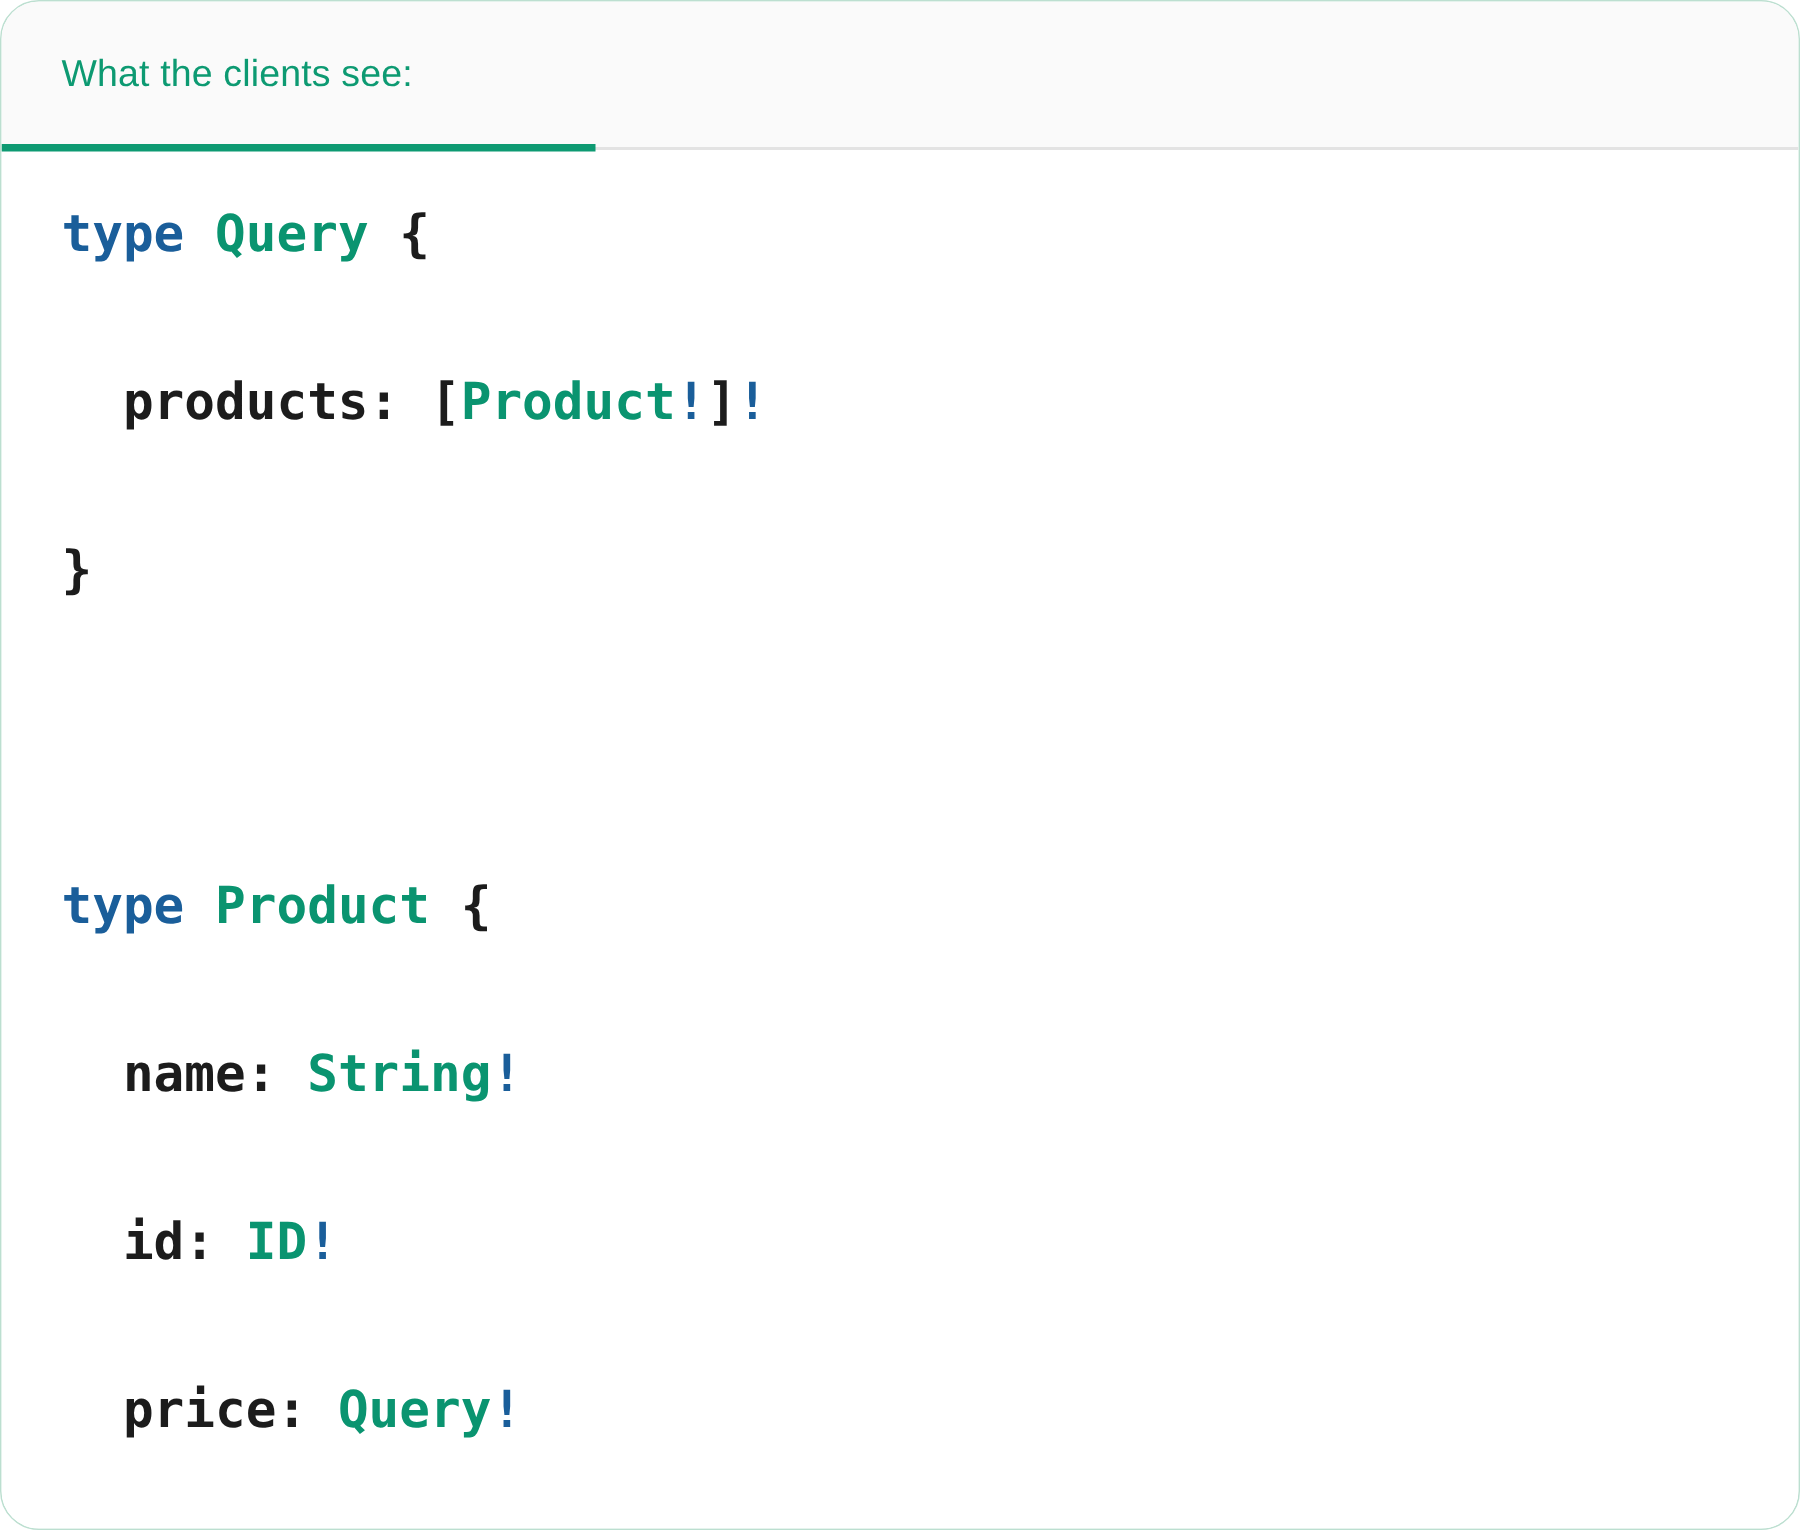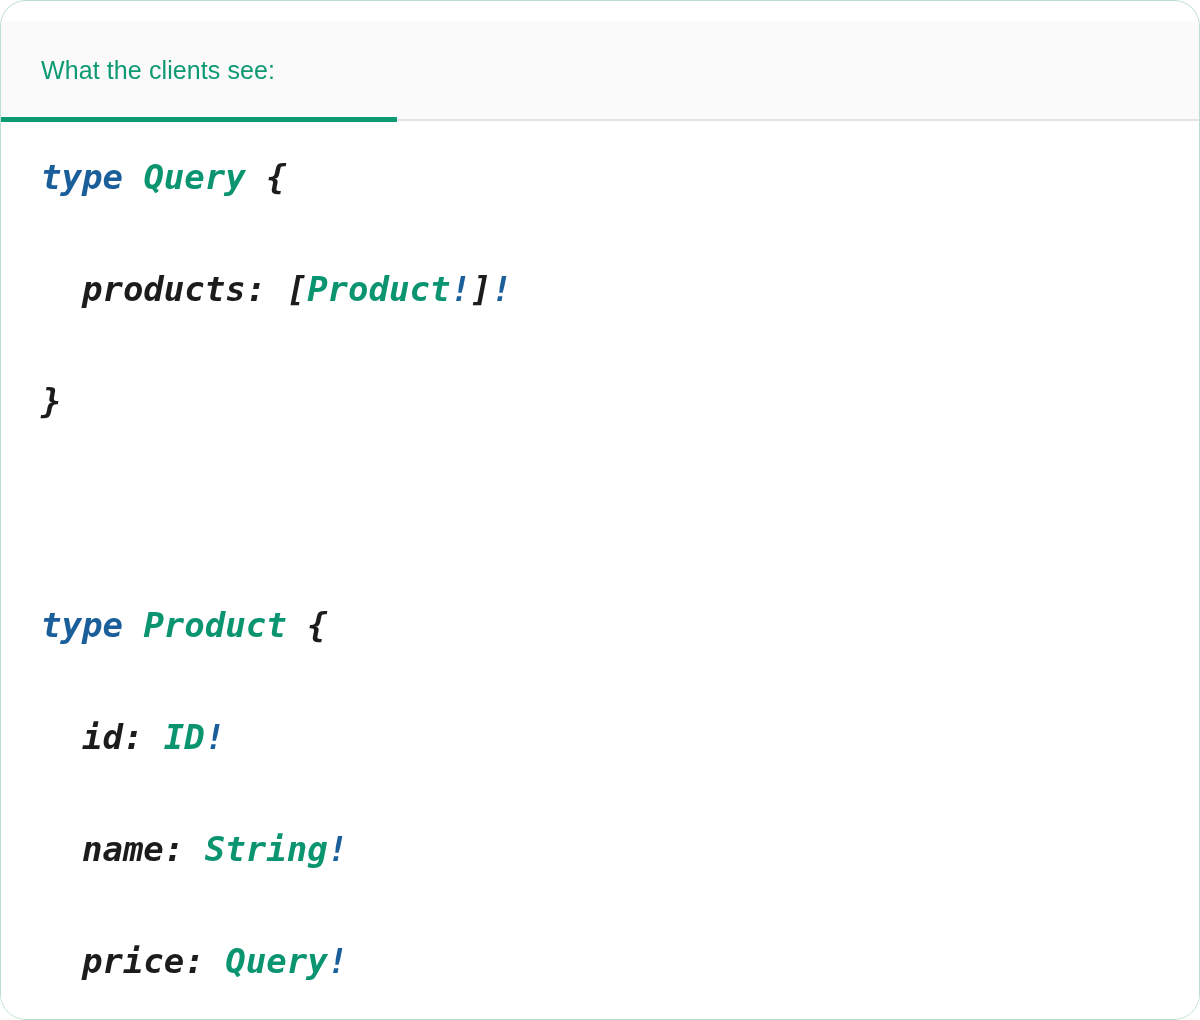--- a/index.html
+++ b/index.html
@@ -30,21 +30,20 @@
 
   
   .panel-header {
     position: relative;
     box-sizing: border-box;
     height: 99px;
     background: #fafafa;
     border-bottom: 2px solid #e3e3e3;
     display: flex;
     align-items: center;
-    margin-top: 21px;
   }
 
   .tab {
     position: relative;
     box-sizing: border-box;
     height: 99px;
     width: 396px;
     display: flex;
     align-items: center;
     padding-left: 40px;
@@ -68,21 +67,20 @@
     height: 5px;
     background: #0d9a72;
   }
 
   
   .code-body {
     box-sizing: border-box;
     padding: 28px 40px 0 40px;
     background: #ffffff;
     height: 919px;
-    font-style: italic;
   }
 
   pre.code {
     margin: 0;
     font-family: "DejaVu Sans Mono", "Liberation Mono", monospace;
     font-size: 34px;
     line-height: 56px;
     font-weight: 700;
     color: #1c1c1c;
     white-space: pre;
@@ -113,22 +111,22 @@
       <span class="tab-underline"></span>
     </div>
   </div>
 
   <div class="code-body">
     <pre class="code" id="code-block"><span class="code-line"><span class="tok-kw">type</span><span class="tok-punct"> </span><span class="tok-type">Query</span><span class="tok-punct"> </span><span class="tok-punct">{</span></span>
 <span class="code-line"><span class="tok-field">  products</span><span class="tok-punct">: </span><span class="tok-punct">[</span><span class="tok-type">Product</span><span class="tok-bang">!</span><span class="tok-punct">]</span><span class="tok-bang">!</span></span>
 <span class="code-line"><span class="tok-punct">}</span></span>
 <span class="code-line">&nbsp;</span>
 <span class="code-line"><span class="tok-kw">type</span><span class="tok-punct"> </span><span class="tok-type">Product</span><span class="tok-punct"> </span><span class="tok-punct">{</span></span>
+<span class="code-line"><span class="tok-field">  name</span><span class="tok-punct">: </span><span class="tok-type">String</span><span class="tok-bang">!</span></span>
 <span class="code-line"><span class="tok-field">  id</span><span class="tok-punct">: </span><span class="tok-type">ID</span><span class="tok-bang">!</span></span>
-<span class="code-line"><span class="tok-field">  name</span><span class="tok-punct">: </span><span class="tok-type">String</span><span class="tok-bang">!</span></span>
 <span class="code-line"><span class="tok-field">  price</span><span class="tok-punct">: </span><span class="tok-type">Query</span><span class="tok-bang">!</span></span>
 
 
 
 
 
 
 </pre>
   </div>
 

